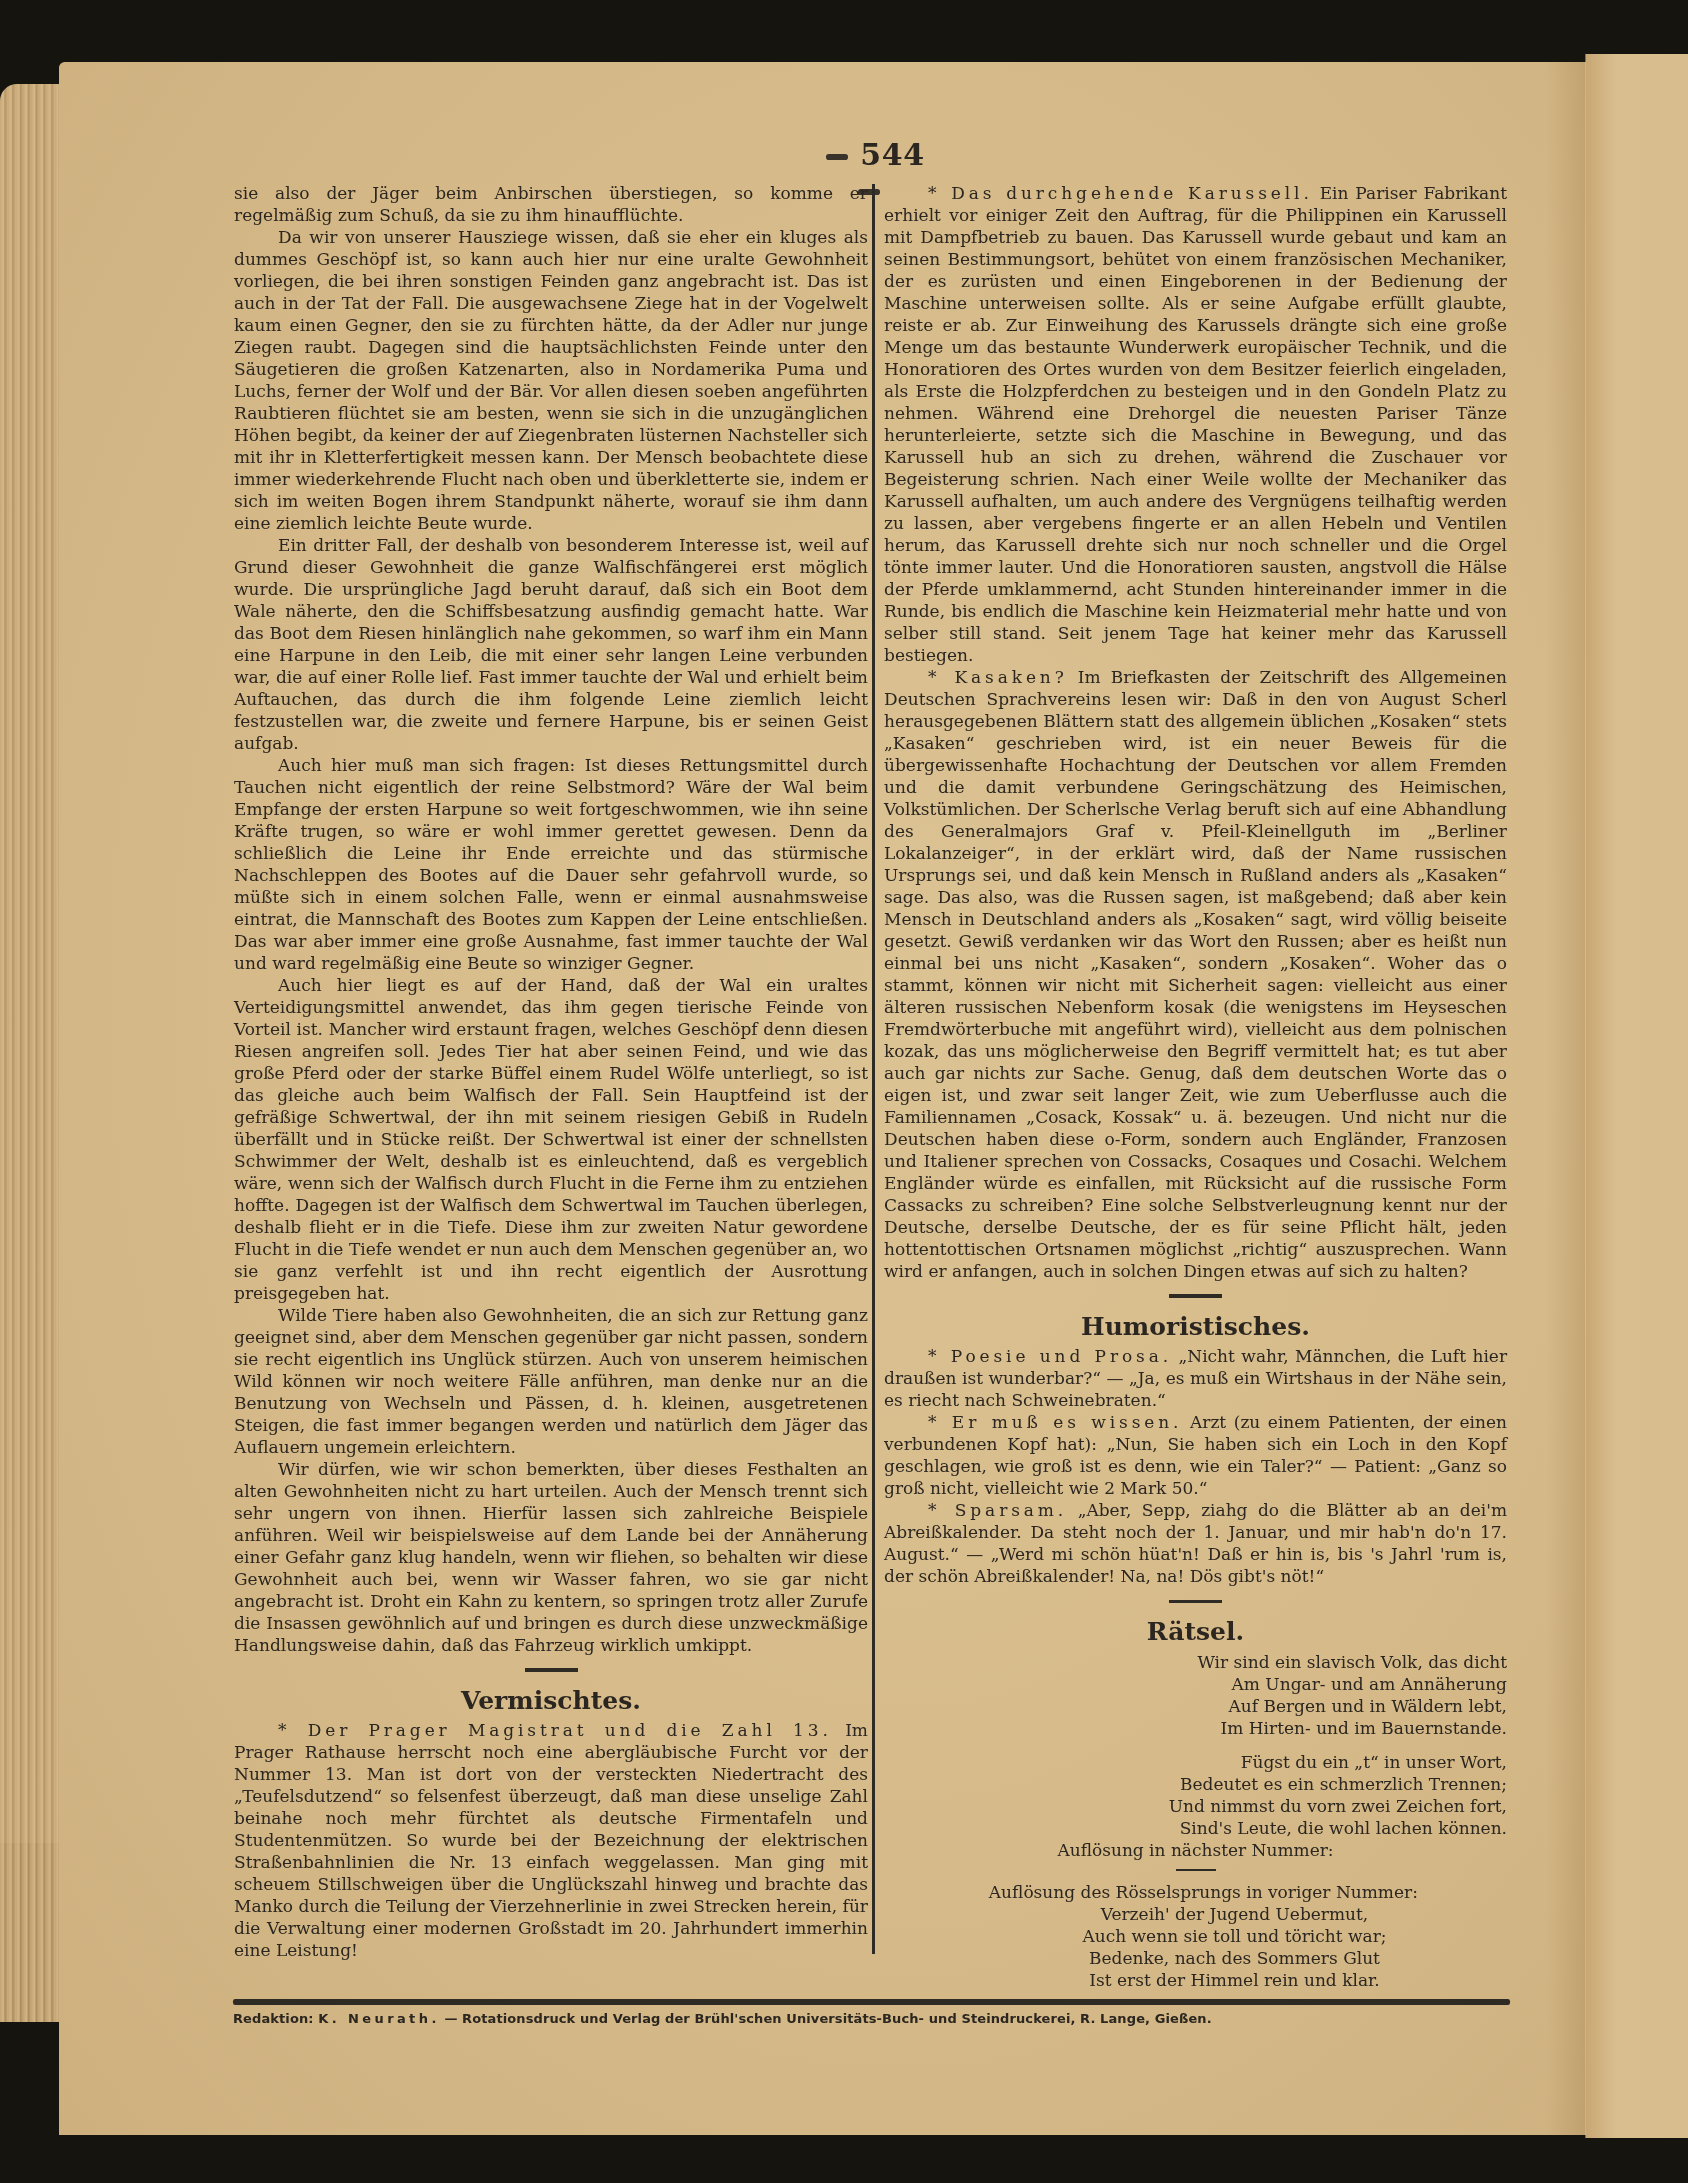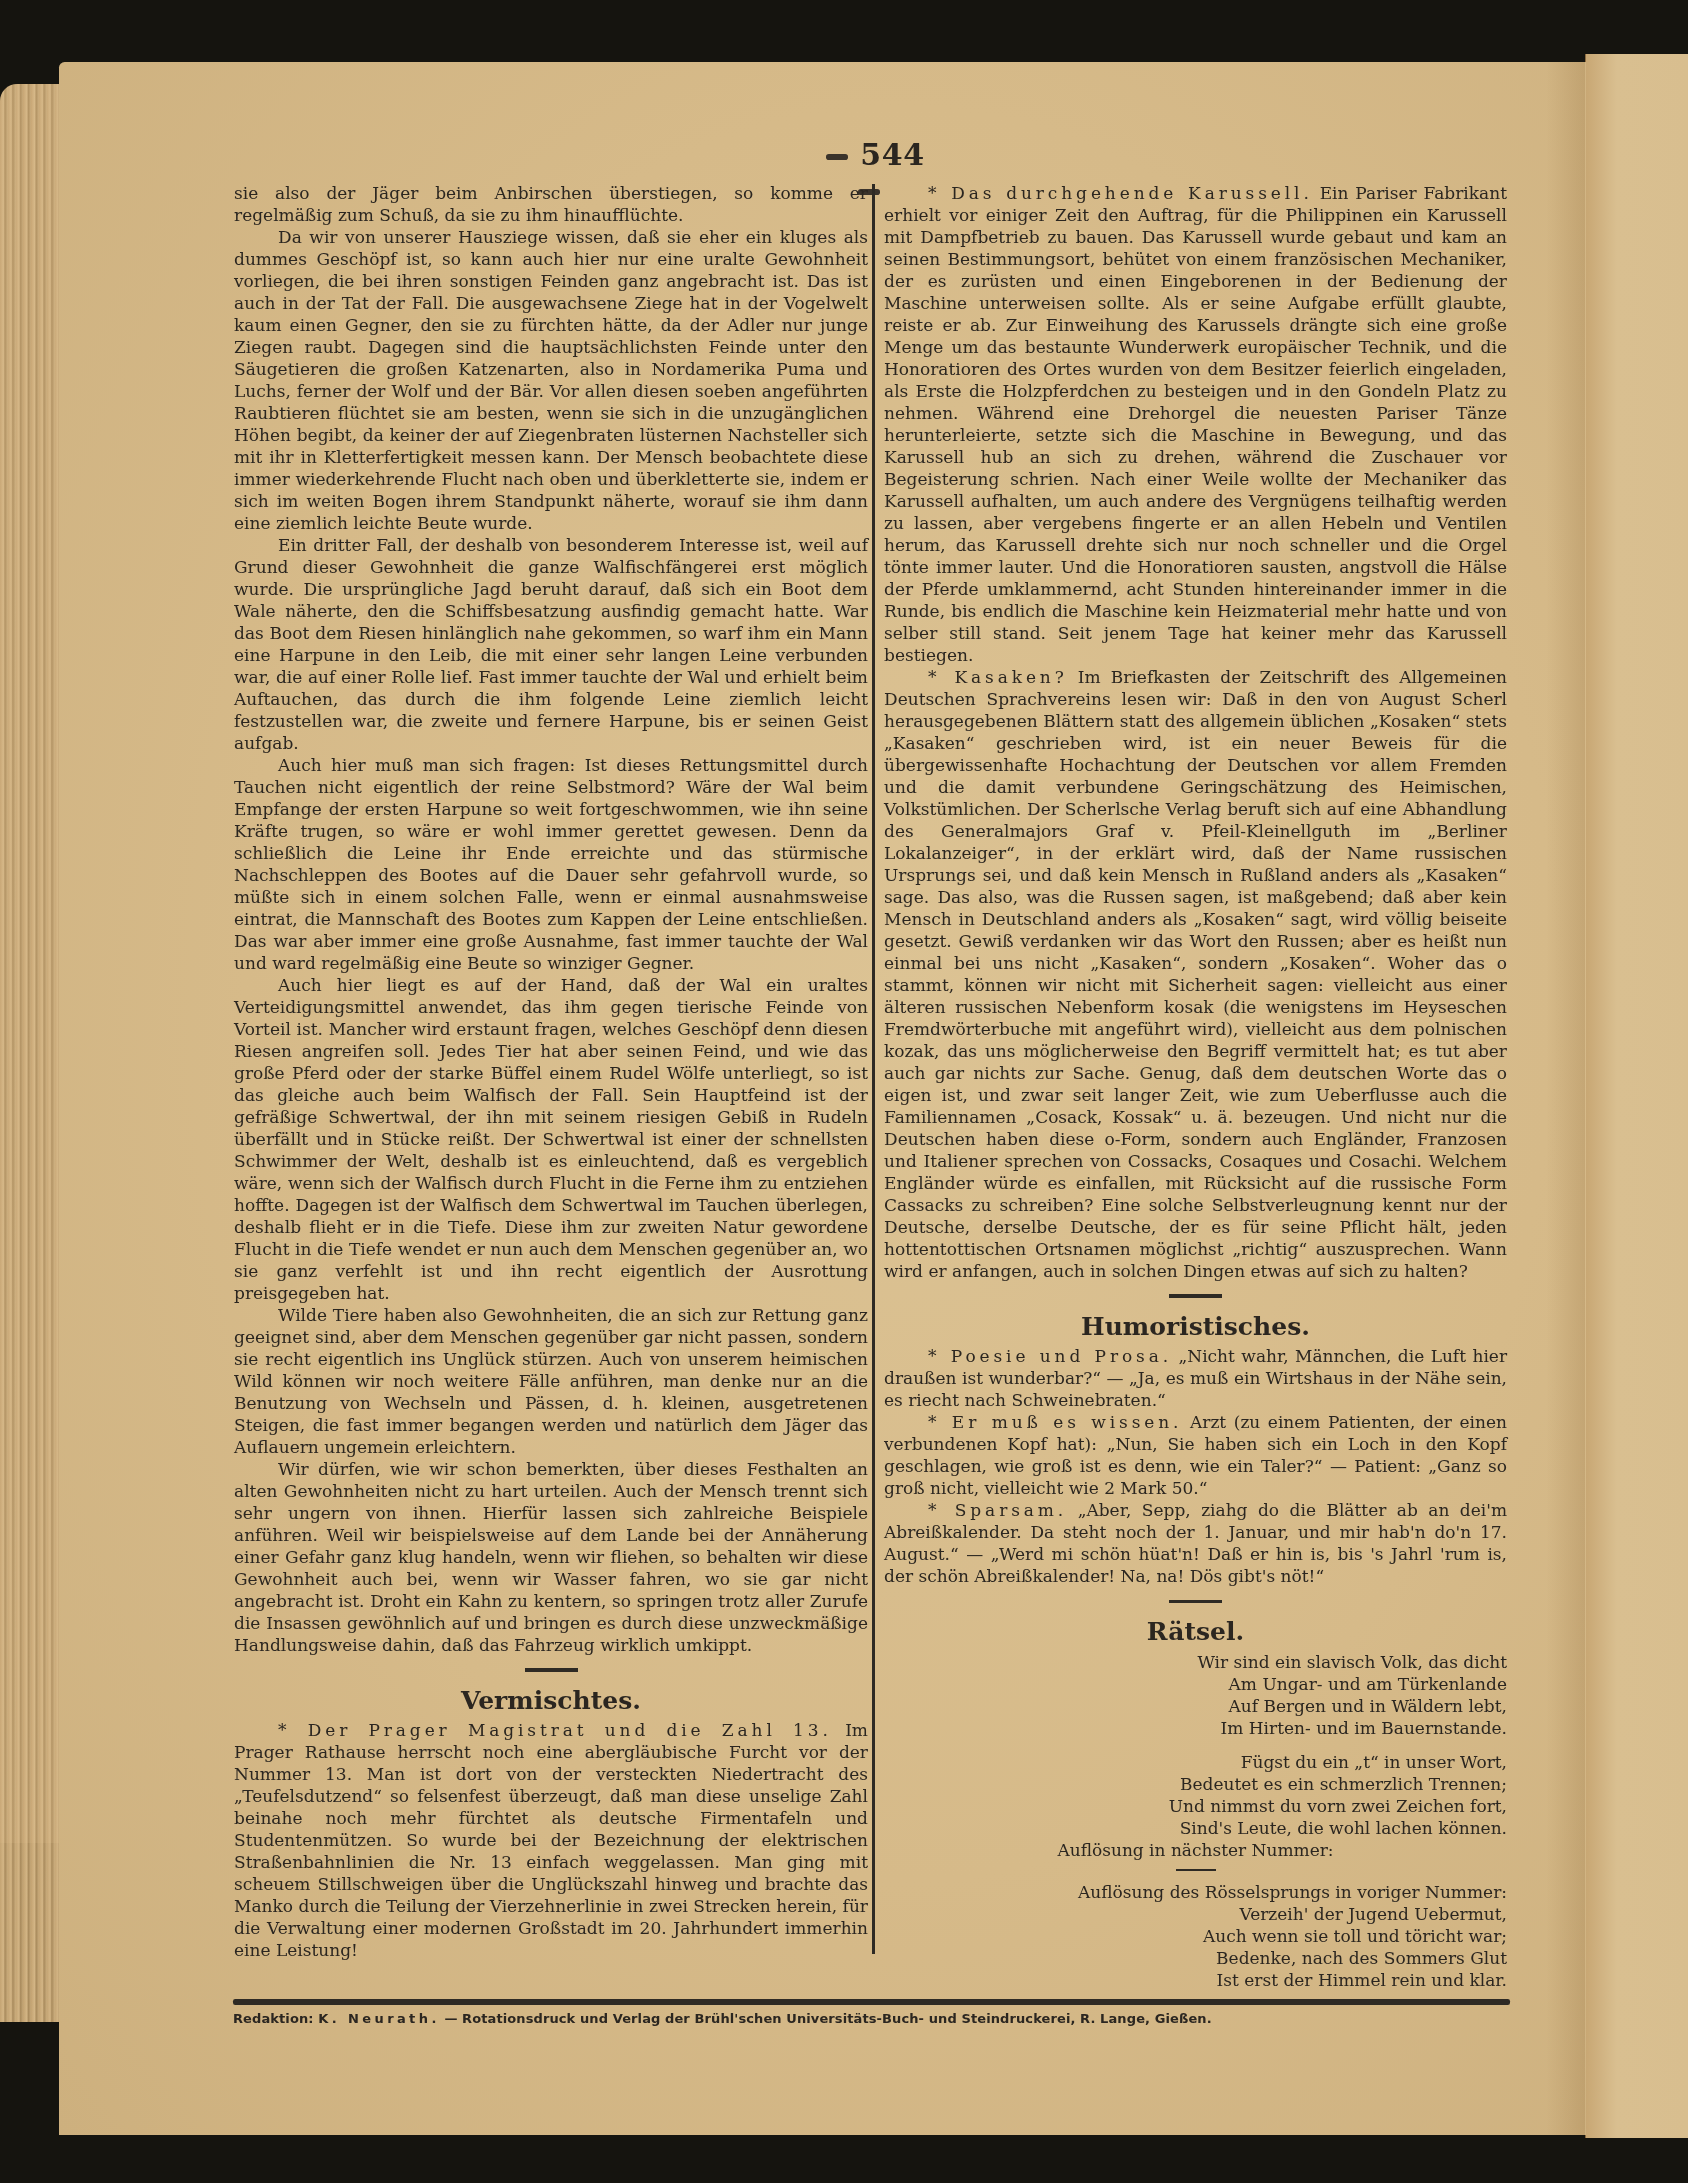--- a/index.html
+++ b/index.html
@@ -61,21 +61,21 @@
     .section-title {
       text-align: center; font-family: "DejaVu Serif", serif; font-weight: bold;
       font-size: 25px; line-height: 28px; margin: 0 0 4.5px 0;
     }
     .poem {
       margin: 0 0 0 78px; text-align: right;
     }
     .poem .line { display: block; }
     .poem .gap { height: 12.3px; }
     .poem-footer { text-align: center; margin-left: 0; }
-    .solution { text-align: right; }
+    .solution { text-align: center; }
     .solution .heading { display: block; margin-left: 15.7px; }
     .solution .line { display: block; margin-left: 78px; }
     .footer-rule {
       position: absolute; left: 233px; top: 1999px; width: 1277px; height: 5.6px;
       background: #2e2a24; border-radius: 2.2px;
     }
     .footer {
       position: absolute; left: 233px; top: 2011px; width: 1277px;
       font-family: "DejaVu Sans", sans-serif; font-weight: bold; font-size: 13px;
       letter-spacing: 0.1px; white-space: nowrap; color: #2b2620;
@@ -119,21 +119,21 @@
   <div class="section-rule"></div>
   <div class="section-title">Humoristisches.</div>
   <p class="indent"><span class="spaced">* Poesie und Prosa.</span> <span>„Nicht wahr, Männchen, die Luft hier draußen ist wunderbar?“ — „Ja, es muß ein Wirtshaus in der Nähe sein, es riecht nach Schweinebraten.“</span></p>
   <p class="indent"><span class="spaced">* Er muß es wissen.</span> <span>Arzt (zu einem Patienten, der einen verbundenen Kopf hat): „Nun, Sie haben sich ein Loch in den Kopf geschlagen, wie groß ist es denn, wie ein Taler?“ — Patient: „Ganz so groß nicht, vielleicht wie 2 Mark 50.“</span></p>
   <p class="indent"><span class="spaced">* Sparsam.</span> <span>„Aber, Sepp, ziahg do die Blätter ab an dei'm Abreißkalender. Da steht noch der 1. Januar, und mir hab'n do'n 17. August.“ — „Werd mi schön hüat'n! Daß er hin is, bis 's Jahrl 'rum is, der schön Abreißkalender! Na, na! Dös gibt's nöt!“</span></p>
 
   <div class="section-rule"></div>
   <div class="section-title">Rätsel.</div>
   <div class="poem">
     <span class="line">Wir sind ein slavisch Volk, das dicht</span>
-    <span class="line">Am Ungar- und am Türkenlande</span>
+    <span class="line">Am Ungar- und am Annäherung</span>
     <span class="line">Auf Bergen und in Wäldern lebt,</span>
     <span class="line">Im Hirten- und im Bauernstande.</span>
     <div class="gap"></div>
     <span class="line">Fügst du ein „t“ in unser Wort,</span>
     <span class="line">Bedeutet es ein schmerzlich Trennen;</span>
     <span class="line">Und nimmst du vorn zwei Zeichen fort,</span>
     <span class="line">Sind's Leute, die wohl lachen können.</span>
   </div>
   <div class="poem-footer">Auflösung in nächster Nummer:</div>
 

